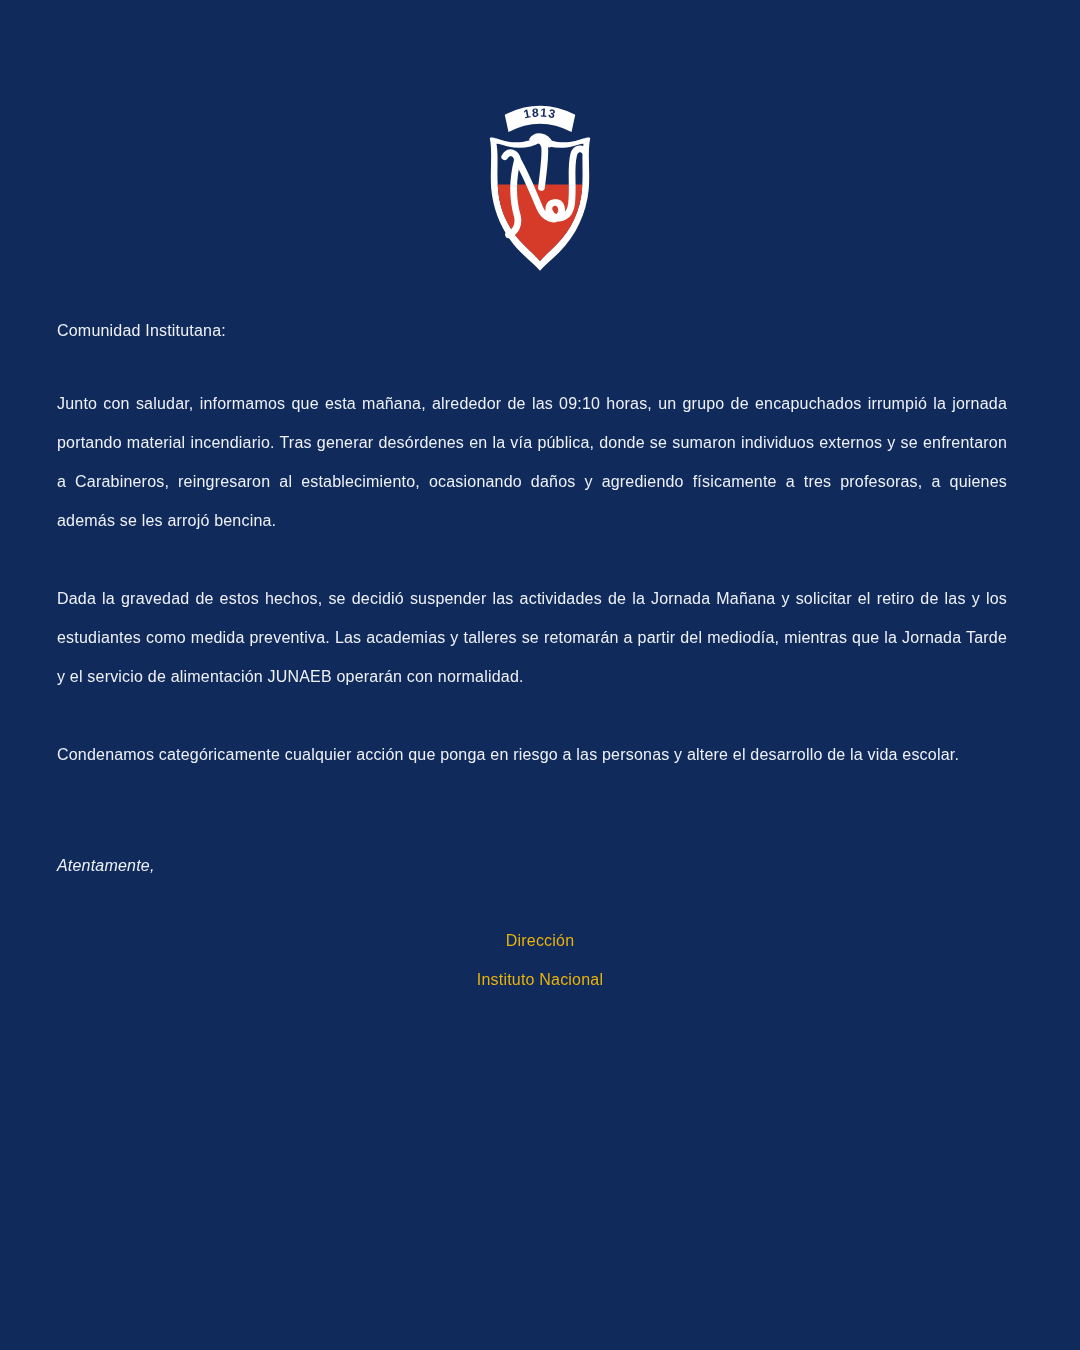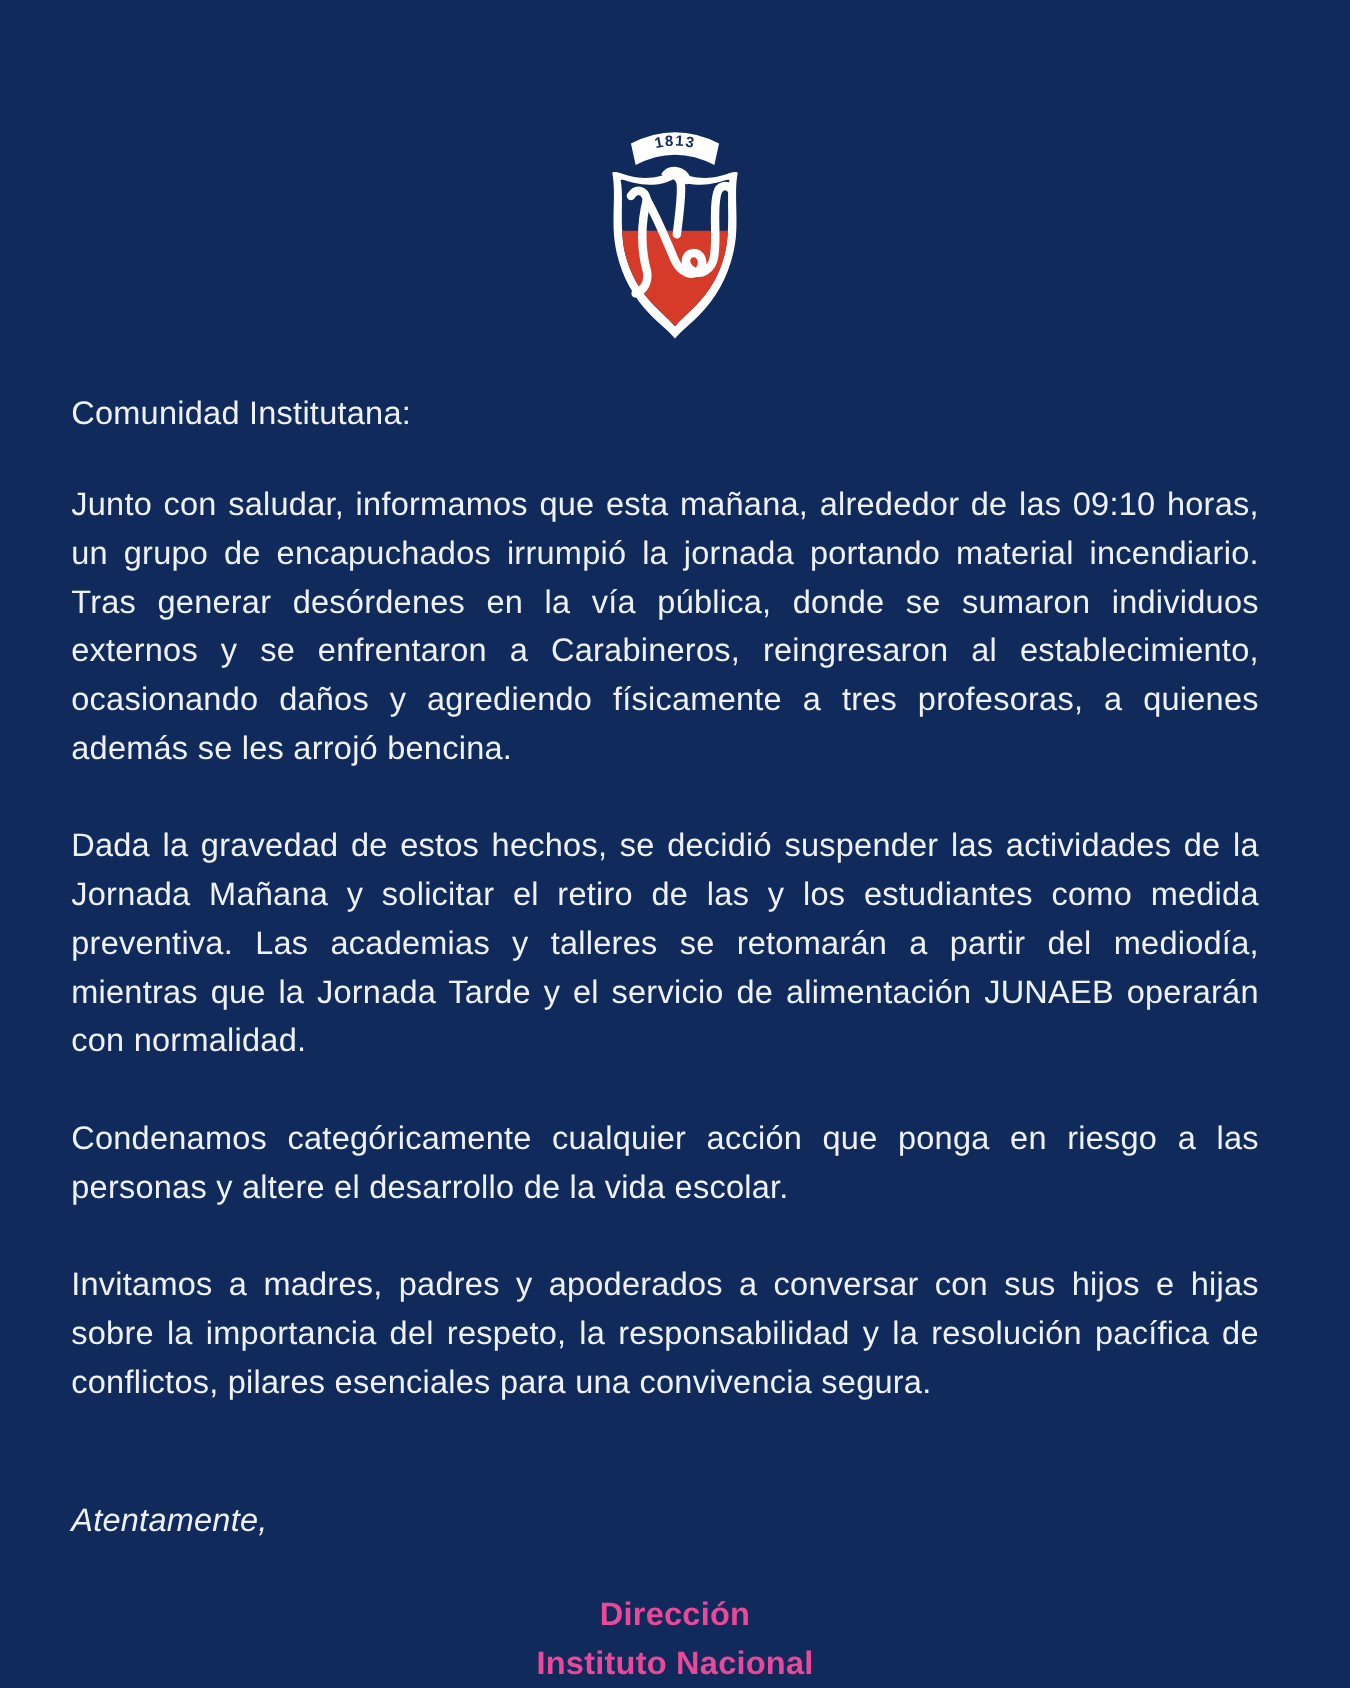--- a/index.html
+++ b/index.html
@@ -20,21 +20,21 @@
   .crest {
     width: 150px;
     height: 195px;
     margin: 0 auto;
   }
   .crest svg { display: block; width: 100%; height: 100%; }
   .letter {
     margin-top: 26px;
     padding: 0 57px;
     color: #eef2f7;
-    font-size: 26px;
+    font-size: 16px;
     line-height: 39px;
     letter-spacing: 0.2px;
   }
   .salutation {
     margin: 0 0 34px 0;
     text-align: left;
   }
   .para {
     margin: 0 16px 39px 0;
     text-align: justify;
@@ -42,22 +42,22 @@
   }
   .para:last-of-type { margin-bottom: 0; }
   .closing {
     margin: 72px 0 0 0;
     text-align: left;
     font-style: italic;
   }
   .signature {
     margin-top: 36px;
     text-align: center;
-    font-weight: bold;
-    color: #ec4899;
+    font-weight: normal;
+    color: #eab308;
   }
   .signature p { margin: 0; line-height: 39px; }
 </style>
 </head>
 <body>
 
 <div class="canvas">
 
   <div class="crest">
     <svg viewBox="0 0 200 260" xmlns="http://www.w3.org/2000/svg">
@@ -107,21 +107,20 @@
       </g>
     </svg>
   </div>
 
   <div class="letter">
     <p class="salutation">Comunidad Institutana:</p>
 
     <p class="para">Junto con saludar, informamos que esta mañana, alrededor de las 09:10 horas, un grupo de encapuchados irrumpió la jornada portando material incendiario. Tras generar desórdenes en la vía pública, donde se sumaron individuos externos y se enfrentaron a Carabineros, reingresaron al establecimiento, ocasionando daños y agrediendo físicamente a tres profesoras, a quienes además se les arrojó bencina.</p>
     <p class="para">Dada la gravedad de estos hechos, se decidió suspender las actividades de la Jornada Mañana y solicitar el retiro de las y los estudiantes como medida preventiva. Las academias y talleres se retomarán a partir del mediodía, mientras que la Jornada Tarde y el servicio de alimentación JUNAEB operarán con normalidad.</p>
     <p class="para">Condenamos categóricamente cualquier acción que ponga en riesgo a las personas y altere el desarrollo de la vida escolar.</p>
-    <p class="para">Invitamos a madres, padres y apoderados a conversar con sus hijos e hijas sobre la importancia del respeto, la responsabilidad y la resolución pacífica de conflictos, pilares esenciales para una convivencia segura.</p>
 
     <p class="closing">Atentamente,</p>
 
     <div class="signature">
       <p>Dirección</p>
       <p>Instituto Nacional</p>
     </div>
   </div>
 
 </div>

